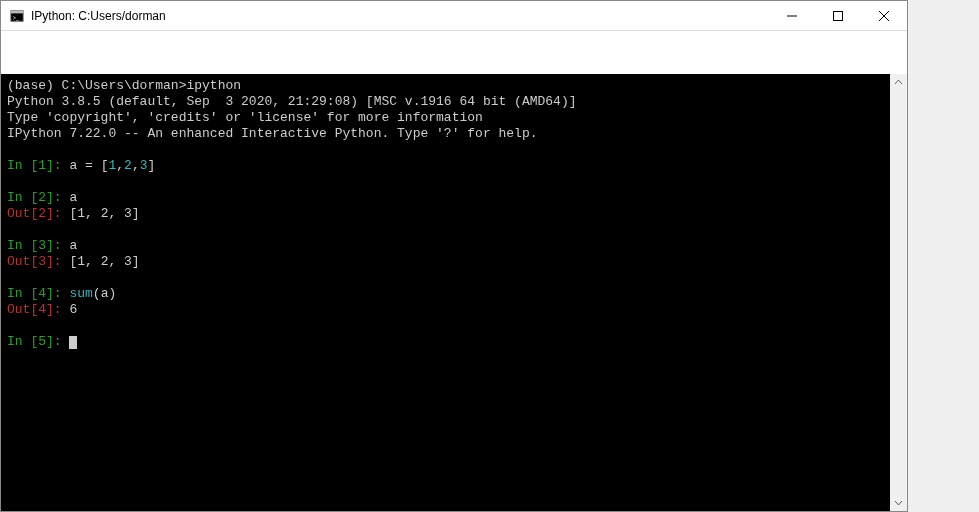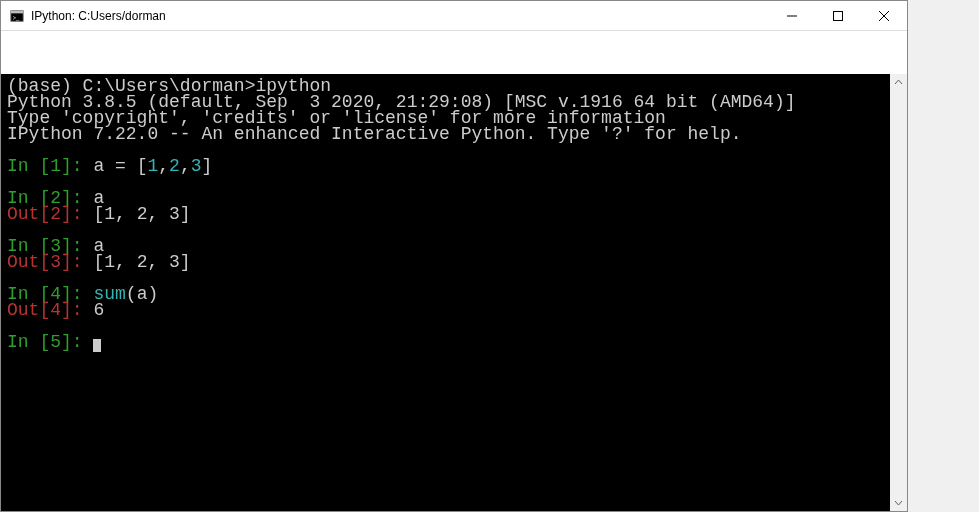--- a/index.html
+++ b/index.html
@@ -51,21 +51,21 @@
       color: #000;
     }
     .client {
       flex: 1;
       display: flex;
       background: #000;
     }
     .terminal {
       flex: 1;
       font-family: Consolas, "Courier New", monospace;
-      font-size: 18px;
+      font-size: 13px;
       line-height: 16px;
       color: #ccc;
       padding: 4px 0 4px 6px;
       white-space: pre;
       overflow: hidden;
     }
     .scrollbar {
       width: 17px;
       background: #f0f0f0;
       position: relative;

